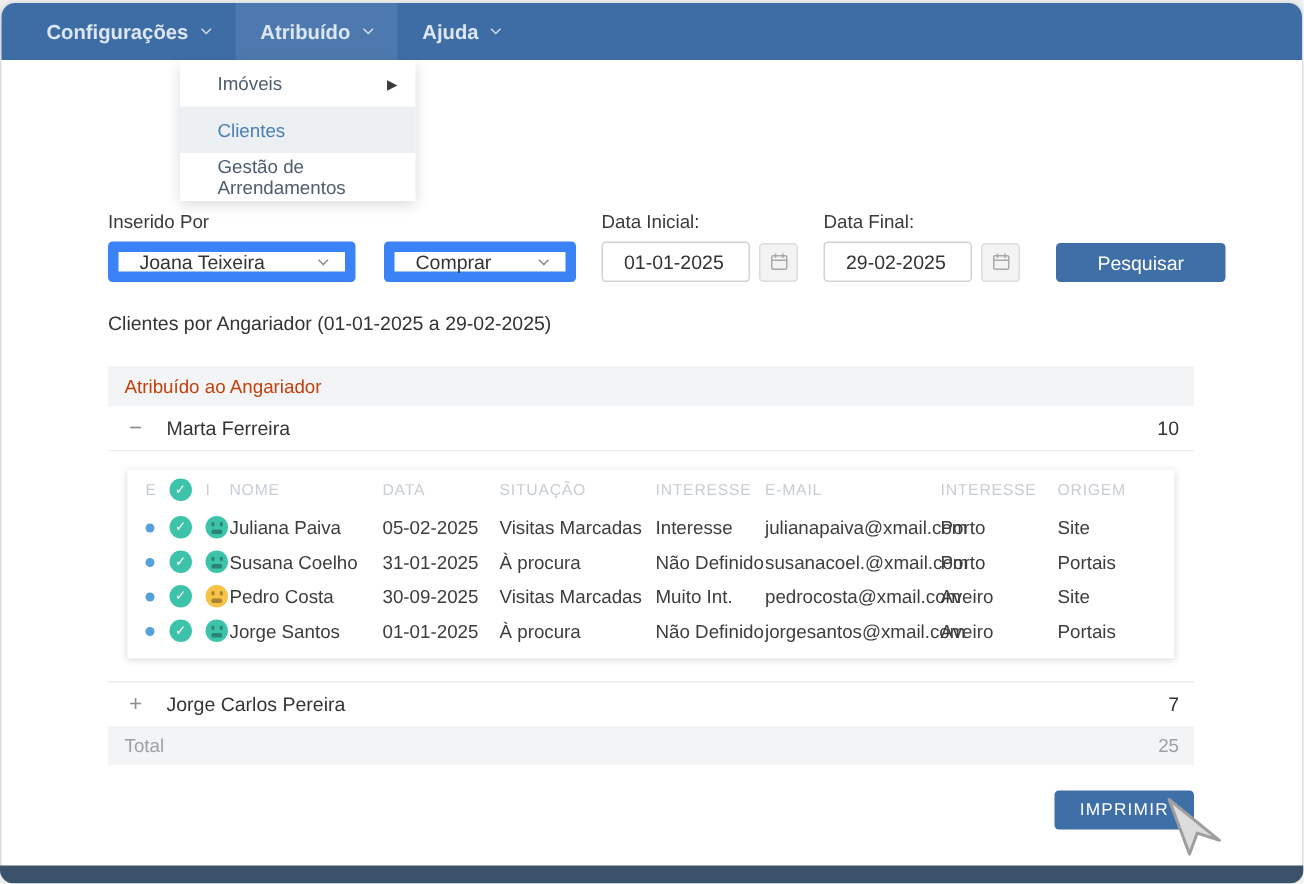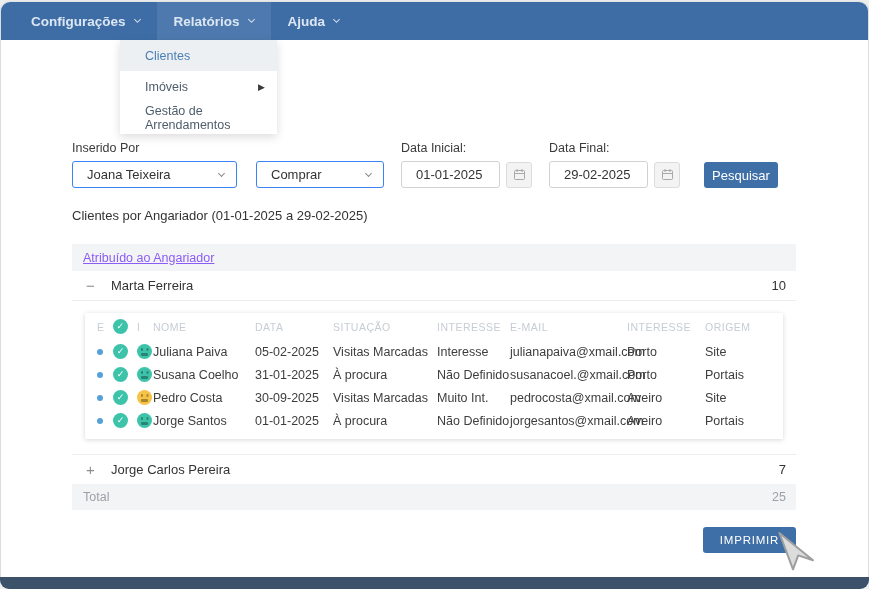--- a/index.html
+++ b/index.html
@@ -52,58 +52,58 @@
   .dd-item.active { background:#edf0f2; color:#4a7fb5; }
   .submenu-arrow { margin-left:auto; font-size:9px; color:#3a3a3a; }
 
   
   .filters {
     position:absolute; left:71px; top:139px; display:flex; align-items:flex-end;
   }
   .fgroup { display:flex; flex-direction:column; }
   .flabel { font-size:12.5px; color:#3a3a3a; margin-bottom:6px; }
   .select {
-    height:27px; border:1px solid #3b82f6; border-radius:3px; background:#fff;
+    height:27px; border:7px solid #3b82f6; border-radius:3px; background:#fff;
     display:flex; align-items:center; padding:0 12px 0 14px; font-size:13px; color:#333;
     cursor:pointer;
   }
   .select .sel-caret {
     margin-left:auto; width:5px; height:5px; margin-top:-3px;
     border-right:1.4px solid #8a8a8a; border-bottom:1.4px solid #8a8a8a;
     transform:rotate(45deg);
   }
   .date-wrap { display:flex; align-items:center; }
   .date-input {
     width:99px; height:27px; border:1px solid #d2d2d2; border-radius:3px;
     font-size:13px; color:#333; padding:0 0 0 14px; outline:none;
     font-family:"Liberation Sans", sans-serif;
   }
   .cal-btn {
     width:26px; height:26px; margin-left:6px; background:#f3f3f3;
     border:1px solid #dcdcdc; border-radius:3px; display:flex;
     align-items:center; justify-content:center; cursor:pointer;
   }
   .btn-primary {
-    width:74px; height:26px; background:#3f6fa7; border:none; border-radius:3px;
+    width:113px; height:26px; background:#3f6fa7; border:none; border-radius:3px;
     color:#fff; font-size:13px; cursor:pointer;
     font-family:"Liberation Sans", sans-serif;
   }
 
   
   .report-title {
     position:absolute; left:71px; top:206px; font-size:13px; color:#333;
   }
 
   
   .rtable {
     position:absolute; left:71px; top:242px; width:724px; font-size:13px; color:#333;
   }
   .group-header {
     background:#f3f4f5; height:27px; display:flex; align-items:center;
-    padding-left:11px; font-size:12.5px; color:#8b5cf6;text-decoration:underline;
+    padding-left:11px; font-size:12.5px; color:#c2410c;
   }
   .group-row {
     height:30px; display:flex; align-items:center; padding:0 10px 0 14px;
     background:#fff; cursor:pointer;
   }
   .group-row.bordered { border-bottom:1px solid #ededed; }
   .group-row.topline { border-top:1px solid #ededed; }
   .expander {
     width:14px; color:#8d8d8d; font-size:15px; line-height:14px; text-align:left;
     cursor:pointer;
@@ -164,36 +164,36 @@
 <body>
 
 <div class="card">
 
   <div class="navbar">
     <div class="nav-item">
       <span>Configurações</span>
       <span class="caret"></span>
     </div>
     <div class="nav-item active">
-      <span>Relatórios</span>
+      <span>Atribuído</span>
       <span class="caret"></span>
     </div>
     <div class="nav-item">
       <span>Ajuda</span>
       <span class="caret"></span>
     </div>
   </div>
 
   <div class="dropdown">
-    <div class="dd-item active">
-      <span>Clientes</span>
-    </div>
     <div class="dd-item">
       <span>Imóveis</span>
       <span class="submenu-arrow">▶</span>
+    </div>
+    <div class="dd-item active">
+      <span>Clientes</span>
     </div>
     <div class="dd-item">
       <span>Gestão de Arrendamentos</span>
     </div>
   </div>
 
   <div class="filters">
     <div class="fgroup" style="margin-right:19px;">
       <span class="flabel">Inserido Por</span>
       <div class="select" style="width:165px;">

